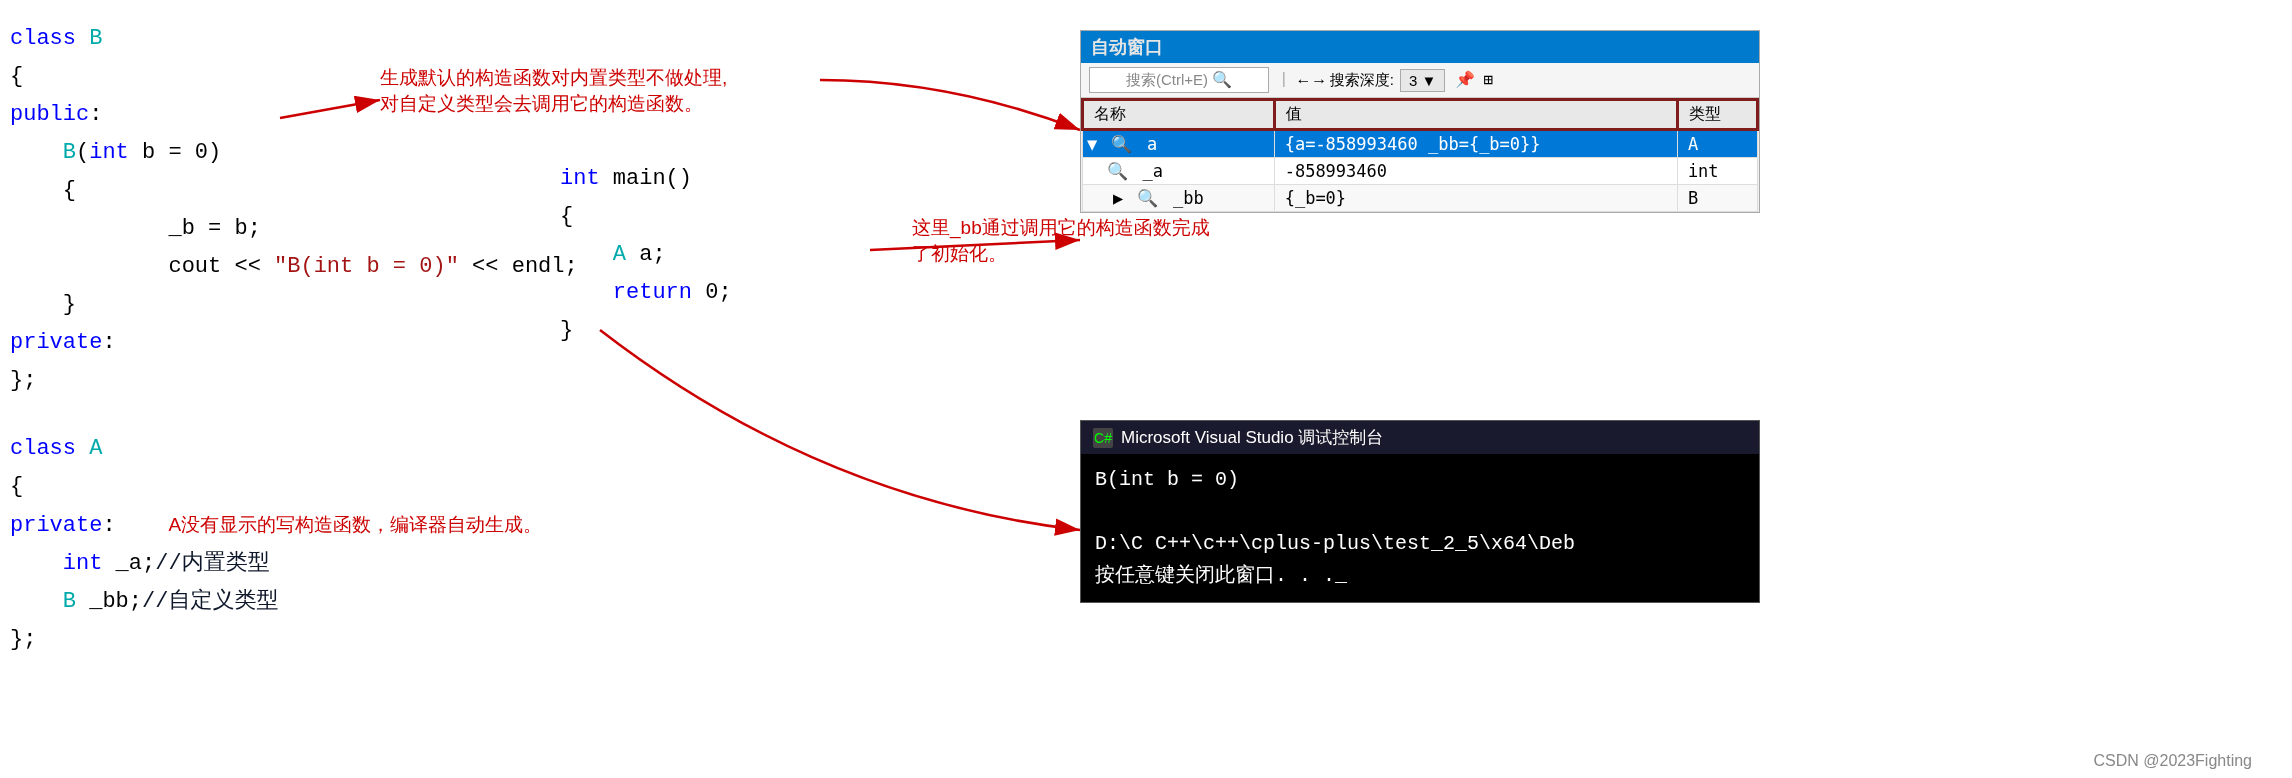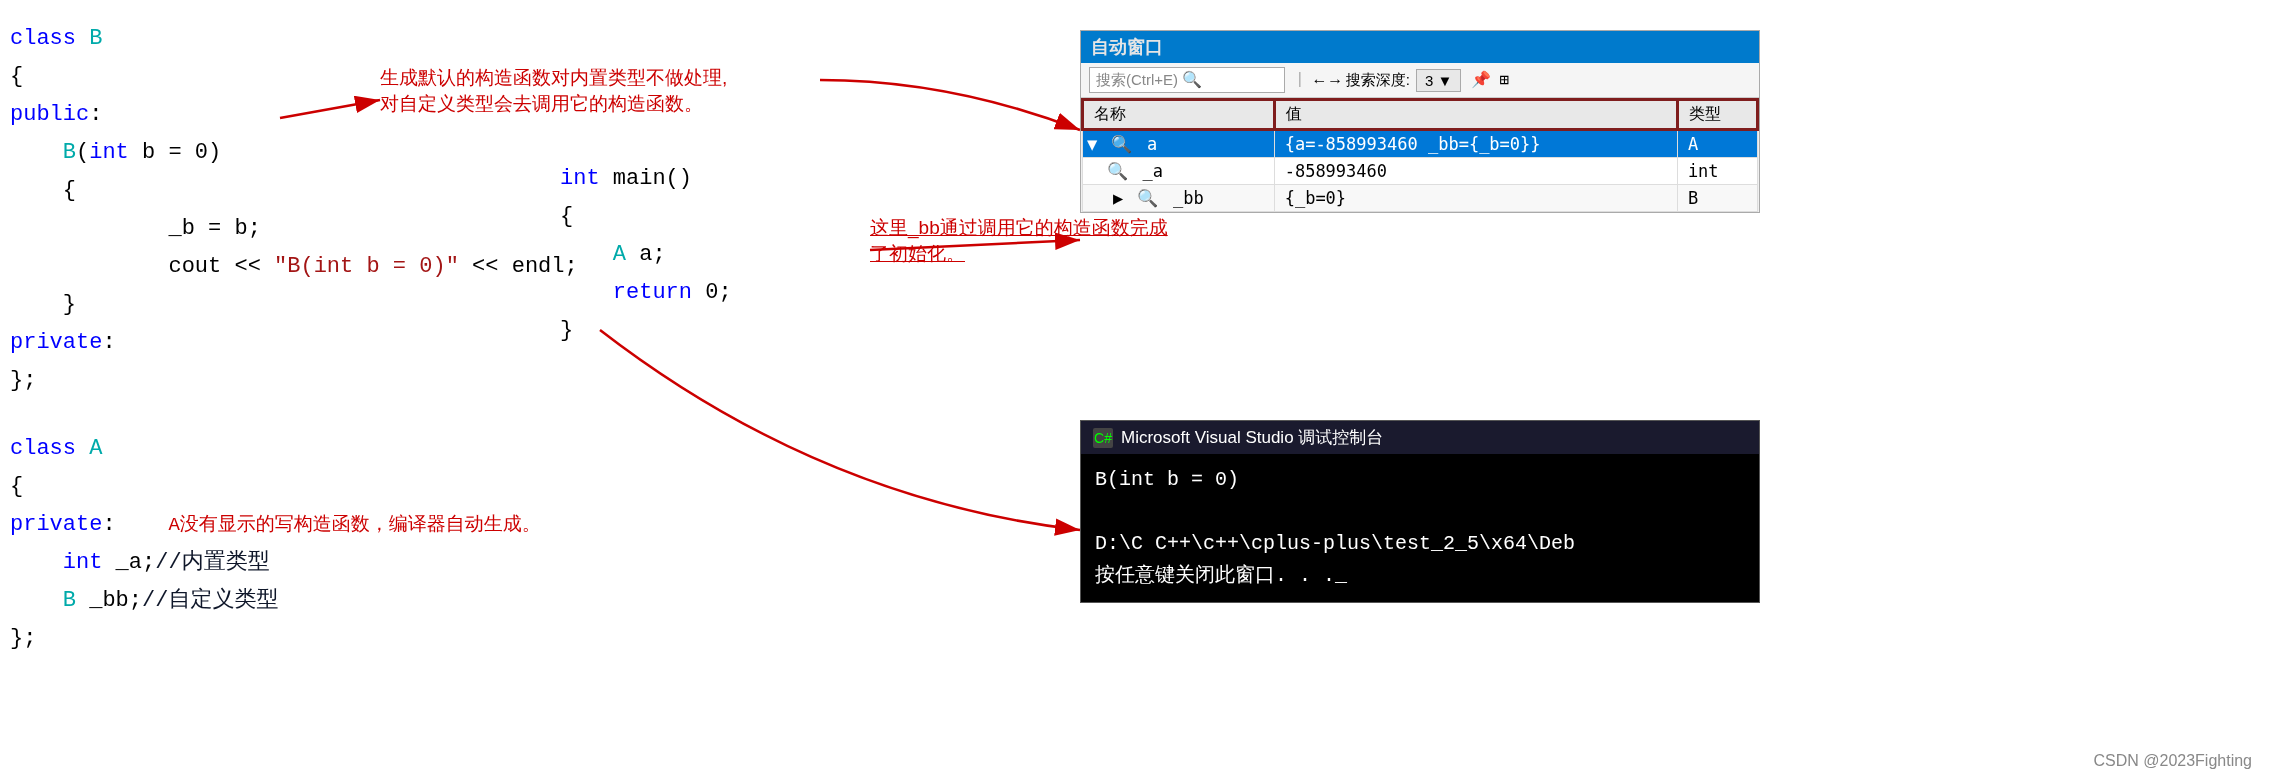--- a/index.html
+++ b/index.html
@@ -54,22 +54,23 @@
       border-bottom: 1px solid #ccc;
       padding: 4px 8px;
       gap: 6px;
     }
     .search-box {
       display: flex;
       align-items: center;
       background: #fff;
       border: 1px solid #aaa;
       padding: 2px 6px;
-      width: 196px;
+      width: 180px;
       font-size: 16px;
+      justify-content: center;
     }
     .toolbar-btn {
       background: #e8e8e8;
       border: 1px solid #aaa;
       padding: 2px 8px;
       font-size: 14px;
       cursor: pointer;
     }
     .auto-table {
       width: 100%;
@@ -209,21 +210,21 @@
   <div class="code-line"><span class="kw-blue">int</span> main()</div>
   <div class="code-line">{</div>
   <div class="code-line">&nbsp;&nbsp;&nbsp;&nbsp;<span class="kw-cyan">A</span> a;</div>
   <div class="code-line">&nbsp;&nbsp;&nbsp;&nbsp;<span class="kw-blue">return</span> 0;</div>
   <div class="code-line">}</div>
 </div>
 
 <div class="code-area-bottom">
   <div class="code-line"><span class="kw-blue">class</span> <span class="kw-cyan">A</span></div>
   <div class="code-line">{</div>
-  <div class="code-line"><span class="kw-blue">private</span>:&nbsp;&nbsp;&nbsp;&nbsp;<span style="color:#cc0000; font-family:Liberation Mono, monospace; font-size:19px;">A没有显示的写构造函数，编译器自动生成。</span></div>
+  <div class="code-line"><span class="kw-blue">private</span>:&nbsp;&nbsp;&nbsp;&nbsp;<span style="color:#cc0000; font-family:Liberation Sans, sans-serif; font-size:19px;">A没有显示的写构造函数，编译器自动生成。</span></div>
   <div class="code-line">&nbsp;&nbsp;&nbsp;&nbsp;<span class="kw-blue">int</span> _a;<span class="text-gray">//内置类型</span></div>
   <div class="code-line">&nbsp;&nbsp;&nbsp;&nbsp;<span class="kw-cyan">B</span> _bb;<span class="text-gray">//自定义类型</span></div>
   <div class="code-line">};</div>
 </div>
 
 <div class="auto-window">
   <div class="auto-window-title">自动窗口</div>
   <div class="auto-window-toolbar">
     <div class="search-box">
       <span style="color:#888; font-size:15px; font-family:'Microsoft YaHei',sans-serif;">搜索(Ctrl+E)</span>
@@ -289,21 +290,21 @@
     <div>D:\C C++\c++\cplus-plus\test_2_5\x64\Deb</div>
     <div>按任意键关闭此窗口. . .<span style="animation: blink 1s step-end infinite;">_</span></div>
   </div>
 </div>
 
 <div class="annotation" style="top:65px; left:380px;">
   <div>生成默认的构造函数对内置类型不做处理,</div>
   <div>对自定义类型会去调用它的构造函数。</div>
 </div>
 
-<div class="annotation" style="top:215px; left:870px;text-decoration:underline;">
+<div class="annotation" style="top:215px; left:912px;">
   <div>这里_bb通过调用它的构造函数完成</div>
   <div>了初始化。</div>
 </div>
 
 <svg class="arrows-svg" xmlns="http://www.w3.org/2000/svg">
   <defs>
     <marker id="arrowhead" markerWidth="10" markerHeight="7" refX="10" refY="3.5" orient="auto">
       <polygon points="0 0, 10 3.5, 0 7" fill="#cc0000"></polygon>
     </marker>
     <marker id="arrowhead2" markerWidth="10" markerHeight="7" refX="0" refY="3.5" orient="auto">

